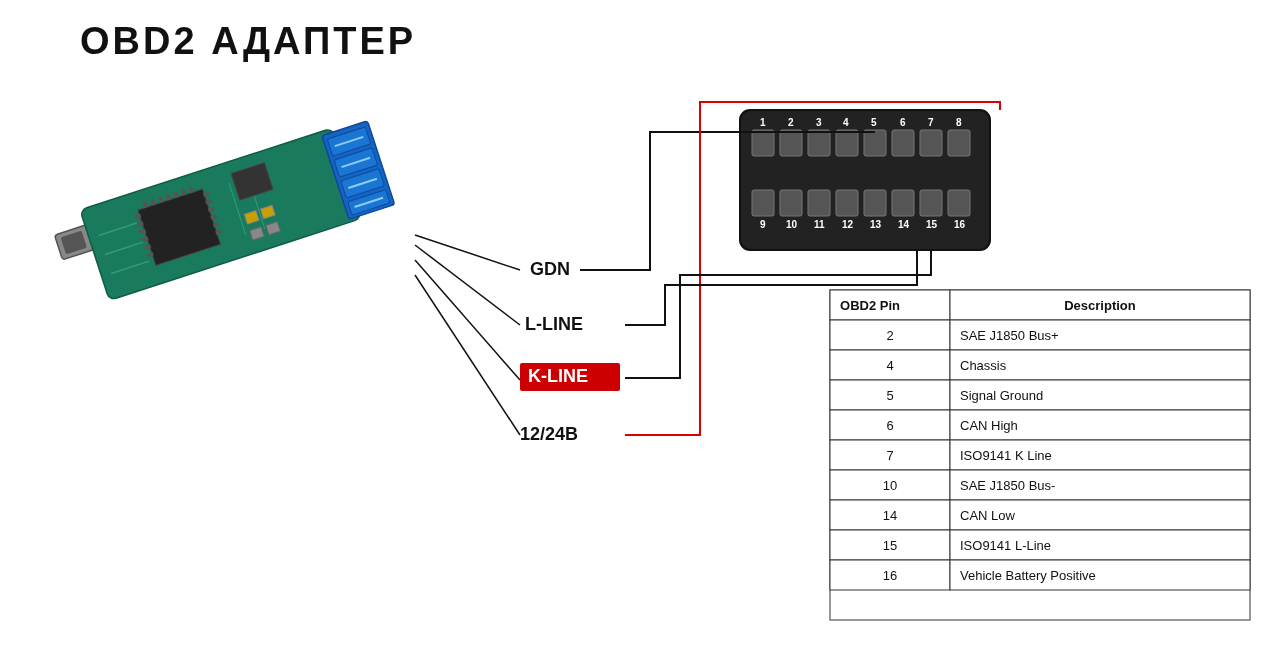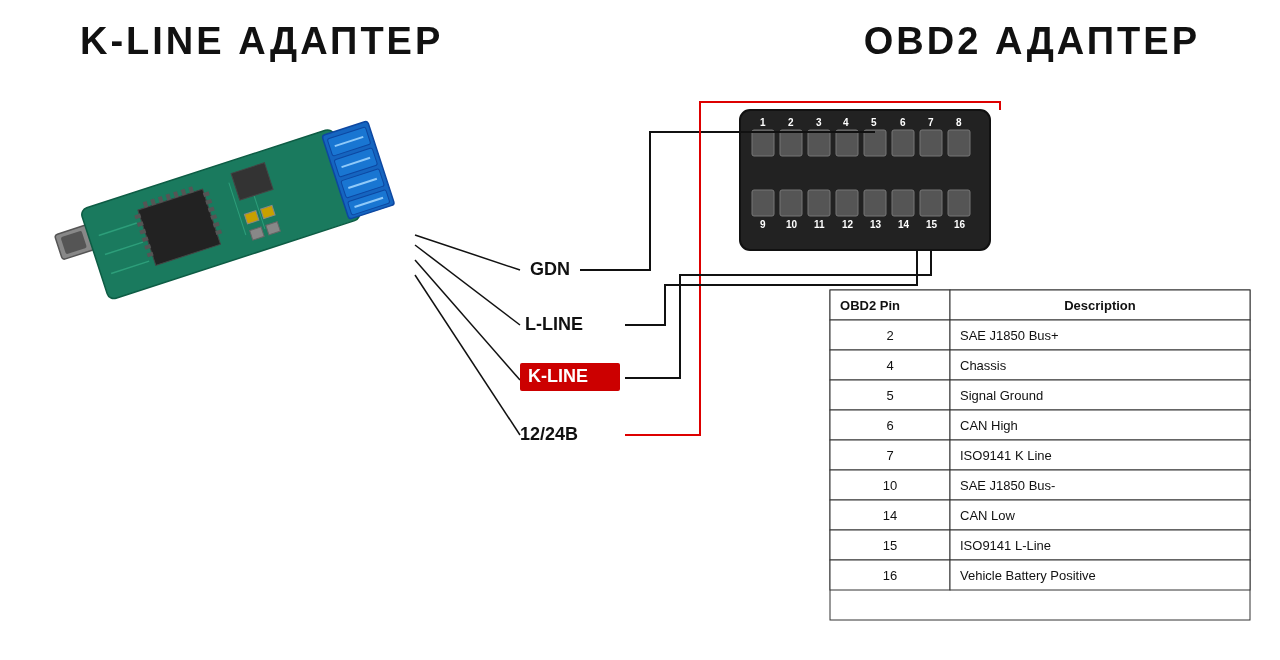--- a/index.html
+++ b/index.html
@@ -51,21 +51,20 @@
       left: 0;
       width: 1280px;
       height: 580px;
     }
   </style>
 </head>
 <body>
 
 <div class="main-container">
   <div class="titles-row">
-    <div class="title-left">K-LINE АДАПТЕР</div>
     <div class="title-right">OBD2 АДАПТЕР</div>
   </div>
 
   <svg class="diagram-canvas" viewBox="0 0 1280 580" xmlns="http://www.w3.org/2000/svg">
 
     <g transform="translate(80,150) rotate(-18)">
 
       <rect x="-32" y="16" width="34" height="26" rx="3" fill="#888" stroke="#555" stroke-width="1.5"></rect>
       <rect x="-27" y="20" width="22" height="18" rx="2" fill="#555"></rect>
 

